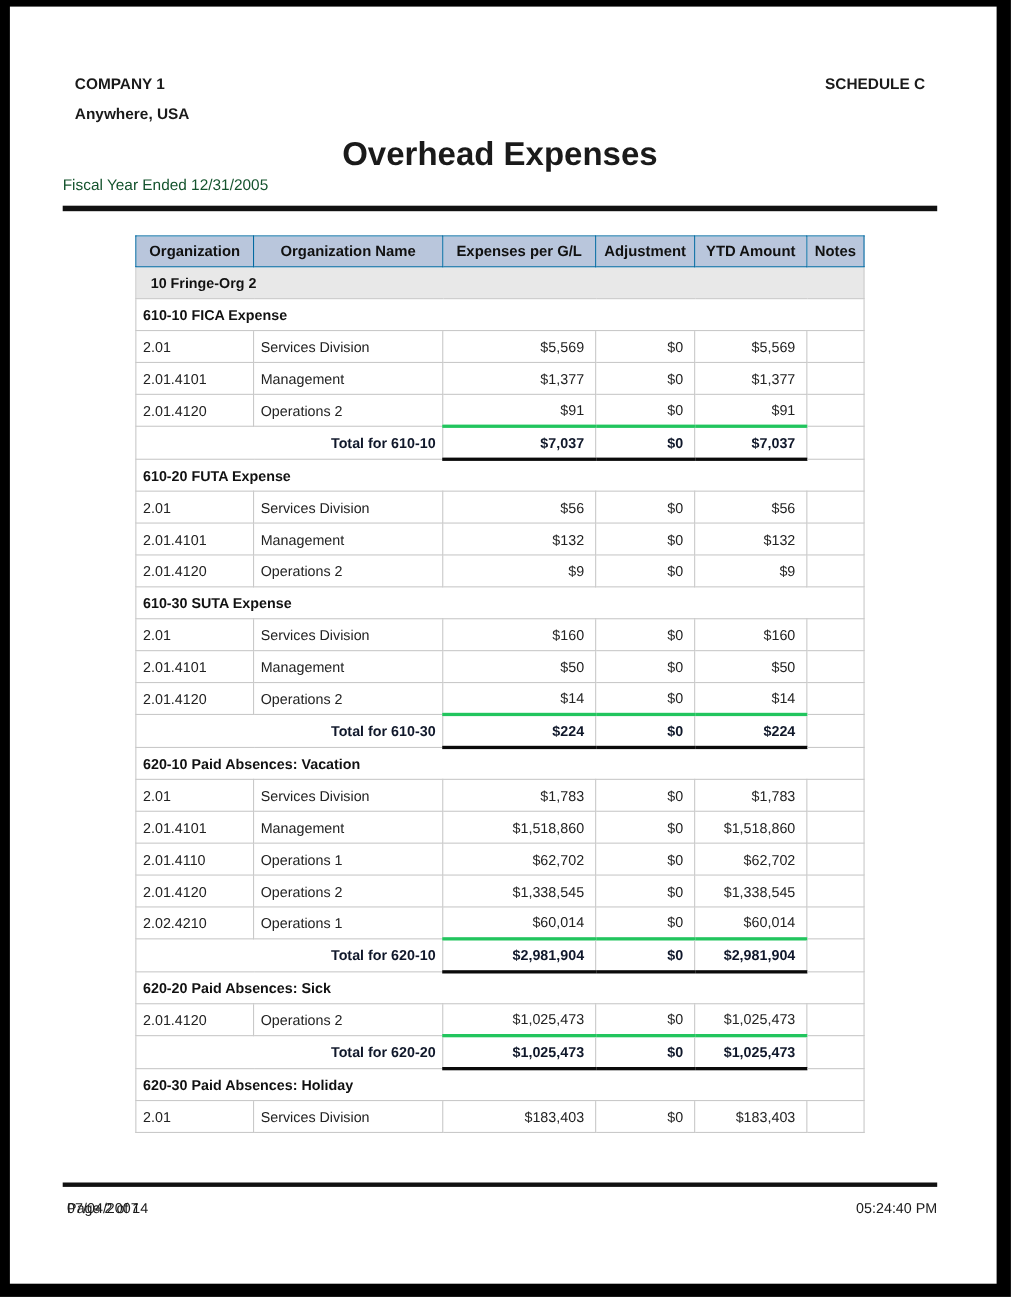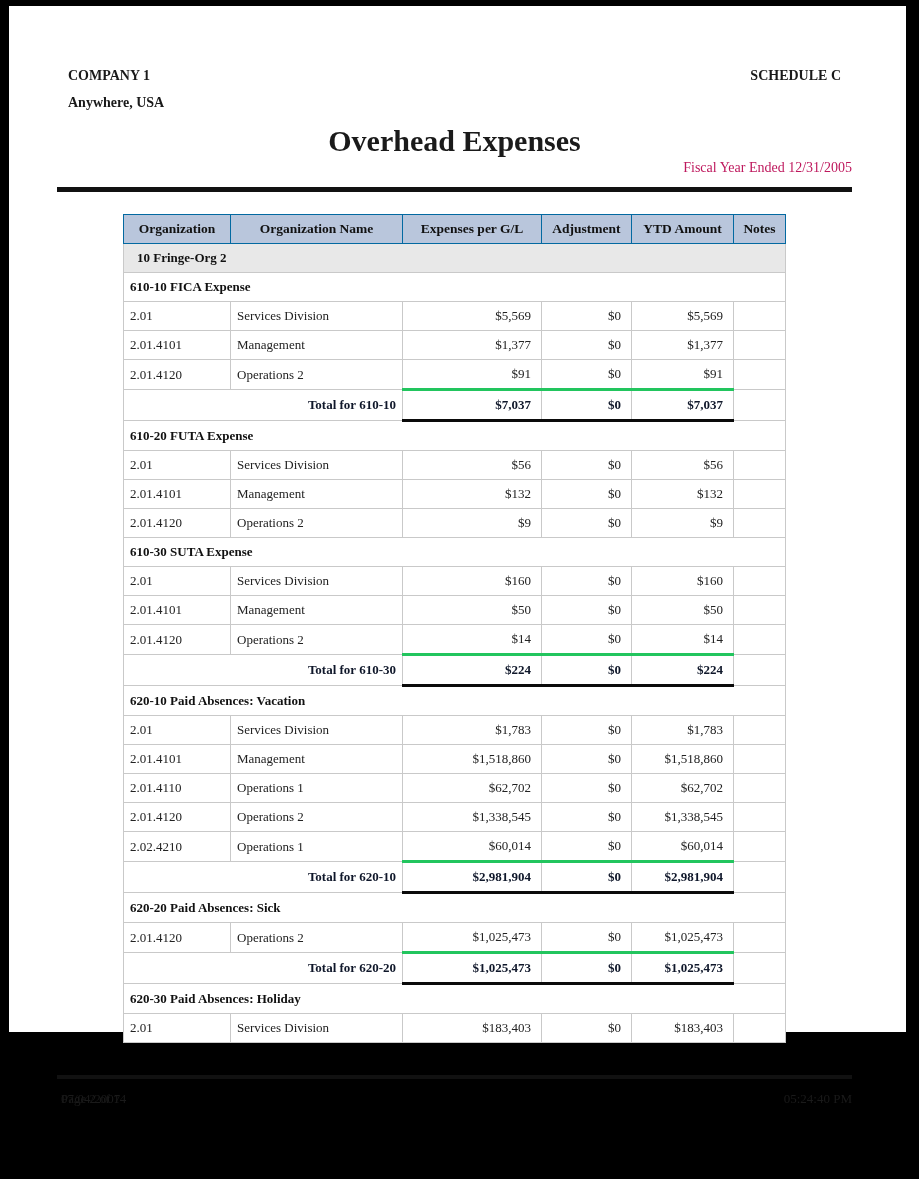--- a/index.html
+++ b/index.html
@@ -6,24 +6,23 @@
   html, body { width: 919px; height: 1179px; }
   body {
     background: #000000;
     font-family: "Liberation Sans", "DejaVu Sans", sans-serif;
     position: relative;
     overflow: hidden;
   }
   .page {
     position: absolute;
     left: 9px; top: 6px;
-    width: 897px; height: 1026px;
+    width: 897px; height: 1161px;
     background: #ffffff;
     color: #1a1a1a;
-    font-family: Liberation Serif, serif;
   }
   .content { padding: 62px 54px 0 48px; }
   .hdr-line {
     display: flex;
     justify-content: space-between;
     padding: 0 11px;
     font-size: 14px;
     font-weight: bold;
     color: #1a1a1a;
   }
@@ -34,24 +33,24 @@
     font-weight: bold;
   }
   .report-title {
     text-align: center;
     font-size: 30px;
     font-weight: bold;
     margin-top: 13px;
     letter-spacing: 0;
   }
   .report-subtitle {
-    text-align: right;
+    text-align: left;
     font-size: 14px;
     margin-top: 2px;
-    color: #be185d;
+    color: #14532d;
   }
   .rule-top {
     height: 5px;
     background: #111111;
     margin-top: 11px;
   }
   table {
     border-collapse: collapse;
     table-layout: fixed;
     width: 662px;

